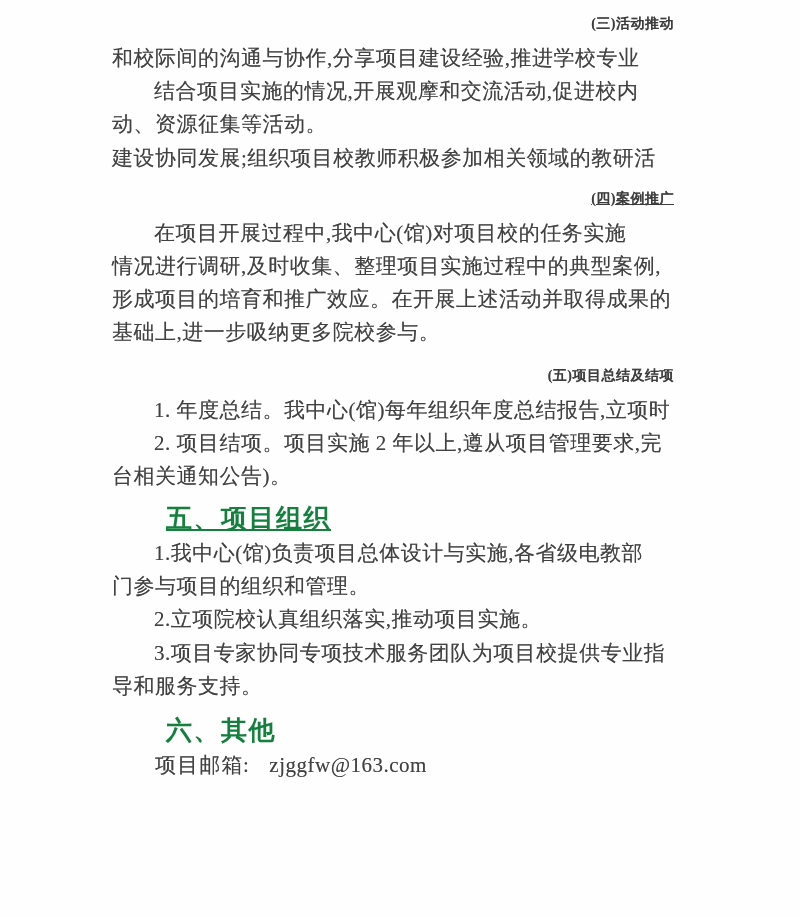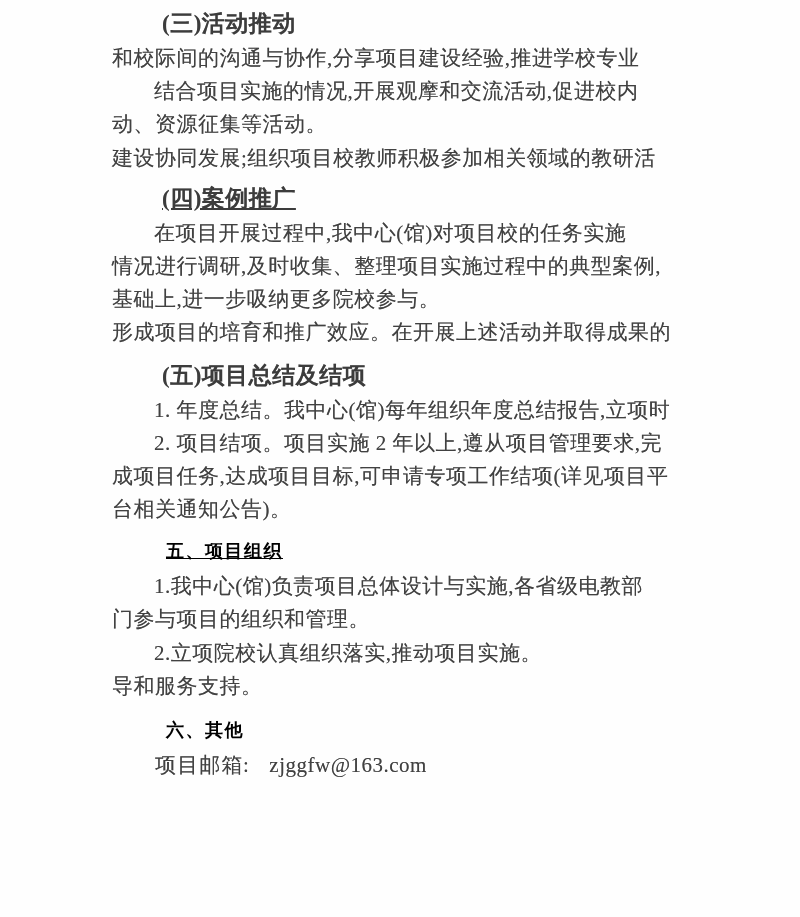--- a/index.html
+++ b/index.html
@@ -24,33 +24,34 @@
   }
   .line {
     line-height: 33.2px;
     height: 33.2px;
     white-space: nowrap;
   }
   .indent { padding-left: 42px; }
   .h-kai {
     font-weight: bold;
     padding-left: 50px;
-    font-size: 23px;
+    font-size: 14px;
     line-height: 36px;
     height: 36px;
     color: #3c3c3c;
+    text-align: right;
   }
   .h-hei {
     font-family: "Liberation Sans", "DejaVu Sans", sans-serif;
     font-weight: 600;
     padding-left: 54px;
-    font-size: 18px;
+    font-size: 26px;
     line-height: 38px;
     height: 38px;
-    color: #000000;
+    color: #15803d;
     letter-spacing: 1.5px;
     text-shadow: none;
   }
   .mt6 { margin-top: 6px; text-decoration: underline; }
   .mt8 { margin-top: 8px; }
   .contact-row {
     line-height: 33.4px;
     height: 33.4px;
     padding-left: 43px;
     white-space: nowrap;
@@ -75,37 +76,37 @@
     <div class="line">和校际间的沟通与协作,分享项目建设经验,推进学校专业</div>
     <div class="line indent">结合项目实施的情况,开展观摩和交流活动,促进校内</div>
     <div class="line">动、资源征集等活动。</div>
     <div class="line">建设协同发展;组织项目校教师积极参加相关领域的教研活</div>
   </div>
 
   <div>
     <div class="h-kai mt6">(四)案例推广</div>
     <div class="line indent">在项目开展过程中,我中心(馆)对项目校的任务实施</div>
     <div class="line">情况进行调研,及时收集、整理项目实施过程中的典型案例,</div>
+    <div class="line">形成项目的培育和推广效应。在开展上述活动并取得成果的</div>
     <div class="line">基础上,进一步吸纳更多院校参与。</div>
-    <div class="line">形成项目的培育和推广效应。在开展上述活动并取得成果的</div>
   </div>
 
   <div>
     <div class="h-kai mt8">(五)项目总结及结项</div>
     <div class="line indent">1. 年度总结。我中心(馆)每年组织年度总结报告,立项时</div>
     <div class="line indent">2. 项目结项。项目实施 2 年以上,遵从项目管理要求,完</div>
-    <div class="line">成项目任务,达成项目目标,可申请专项工作结项(详见项目平</div>
     <div class="line">台相关通知公告)。</div>
   </div>
 
   <div>
     <div class="h-hei mt6">五、项目组织</div>
     <div class="line indent">1.我中心(馆)负责项目总体设计与实施,各省级电教部</div>
     <div class="line">门参与项目的组织和管理。</div>
     <div class="line indent">2.立项院校认真组织落实,推动项目实施。</div>
+    <div class="line indent">3.项目专家协同专项技术服务团队为项目校提供专业指</div>
     <div class="line">导和服务支持。</div>
   </div>
 
   <div>
     <div class="h-hei mt8">六、其他</div>
 
 
 
     <div class="contact-row">
       <span class="contact-label">项目邮箱</span><span class="contact-colon">:</span><span class="contact-value">zjggfw@163.com</span>

